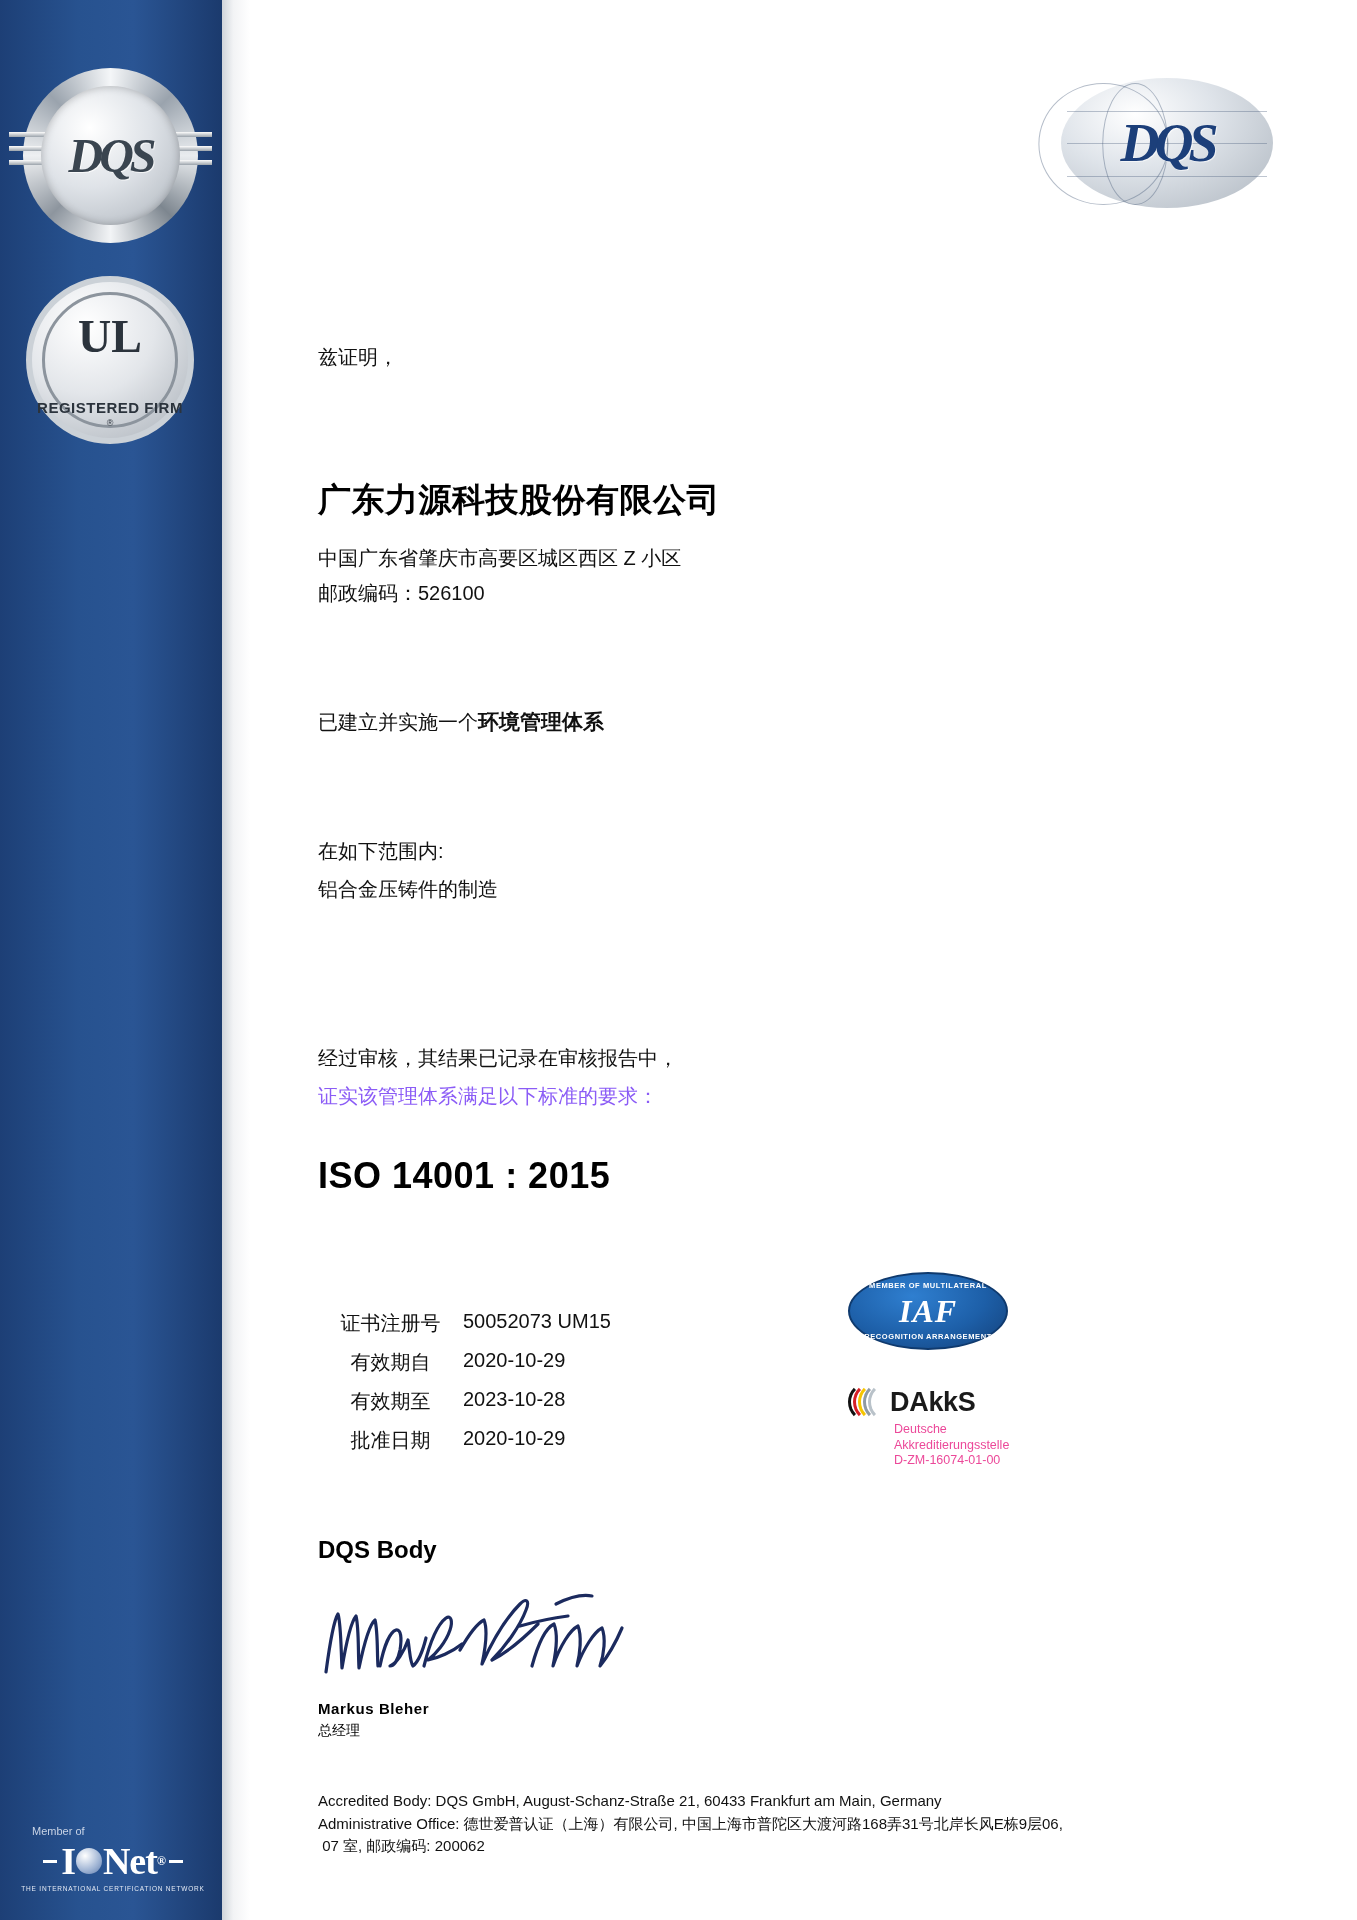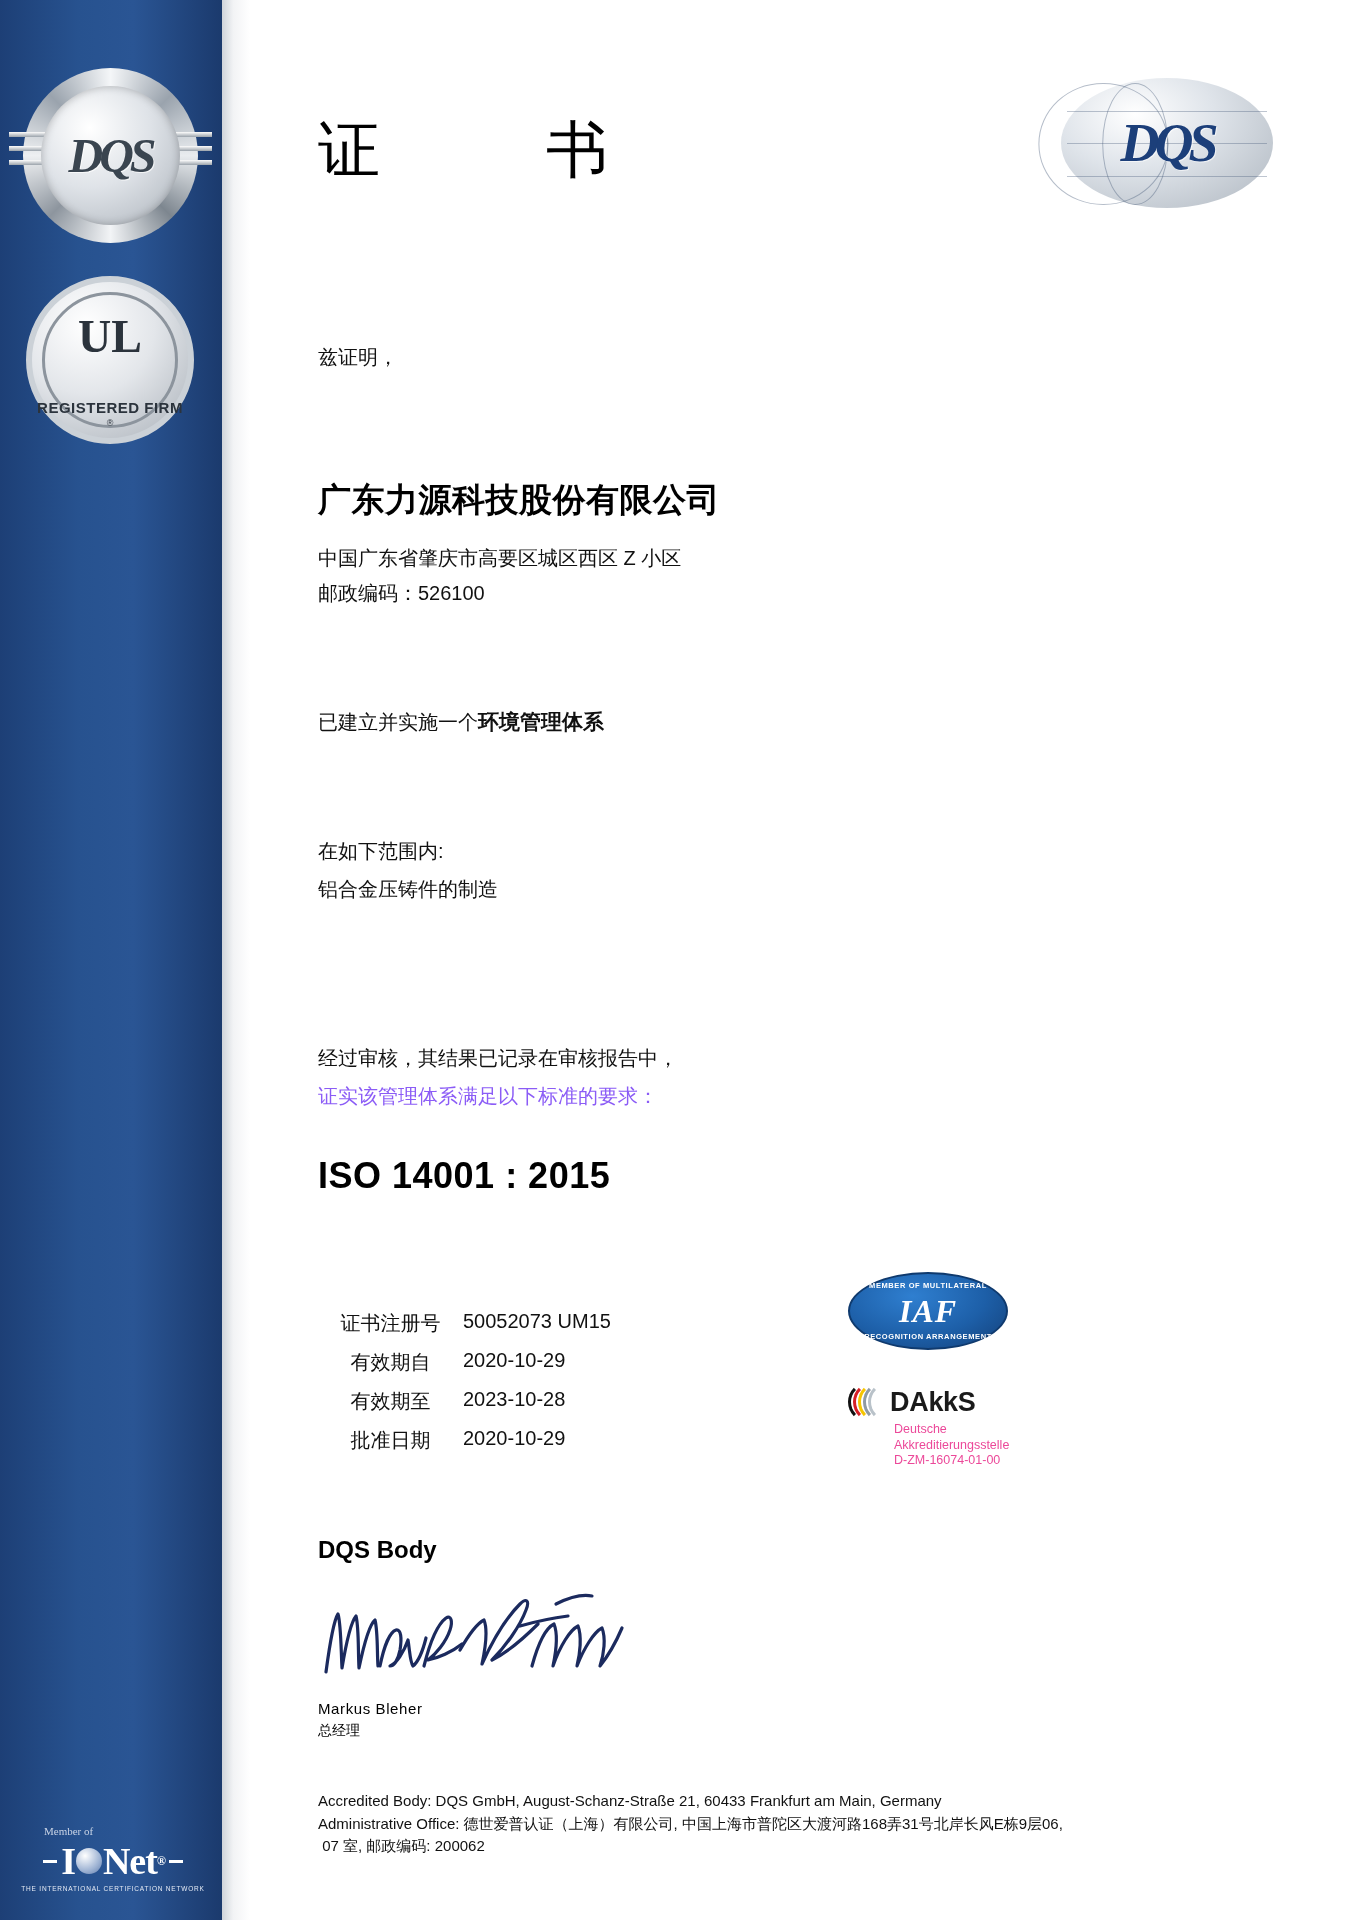--- a/index.html
+++ b/index.html
@@ -138,23 +138,22 @@
     left: 18px;
     bottom: 28px;
     width: 190px;
     text-align: center;
     color: #ffffff;
   }
   .iqnet .member-of {
     font-size: 11px;
     color: #c9d4e6;
     text-align: left;
-    margin-left: 26px;
+    margin-left: 14px;
     margin-bottom: 2px;
-    font-family: Liberation Serif, serif;
   }
   .iqnet .logo-row {
     display: flex;
     align-items: center;
     justify-content: center;
   }
   .iqnet .dash { width: 14px; height: 3px; background: #ffffff; }
   .iqnet .word {
     font-family: "Liberation Serif", serif;
     font-weight: bold;
@@ -416,21 +415,21 @@
     left: 320px;
     top: 1580px;
     width: 320px;
     height: 120px;
   }
   .sig-name {
     position: absolute;
     left: 318px;
     top: 1700px;
     font-size: 15px;
-    font-weight: normal;
+    font-weight: bold;
     color: #000;
     letter-spacing: .6px;
   }
   .sig-title {
     position: absolute;
     left: 318px;
     top: 1722px;
     font-size: 14px;
     color: #000;
   }
@@ -483,21 +482,20 @@
         <span>I</span>
         <span class="q-ball"></span>
         <span>Net</span>
         <span class="reg">®</span>
       </div>
       <div class="dash"></div>
     </div>
     <div class="tagline">THE INTERNATIONAL CERTIFICATION NETWORK</div>
   </div>
 
-  <div class="title">证　书</div>
 
   <div class="dqs-globe">
     <div class="globe-bg"></div>
     <div class="lat a"></div>
       <div class="lat b"></div>
       <div class="lat c"></div>
     <div class="merid m1"></div>
       <div class="merid m2"></div>
     <div class="dqs-letters">DQS</div>
   </div>

